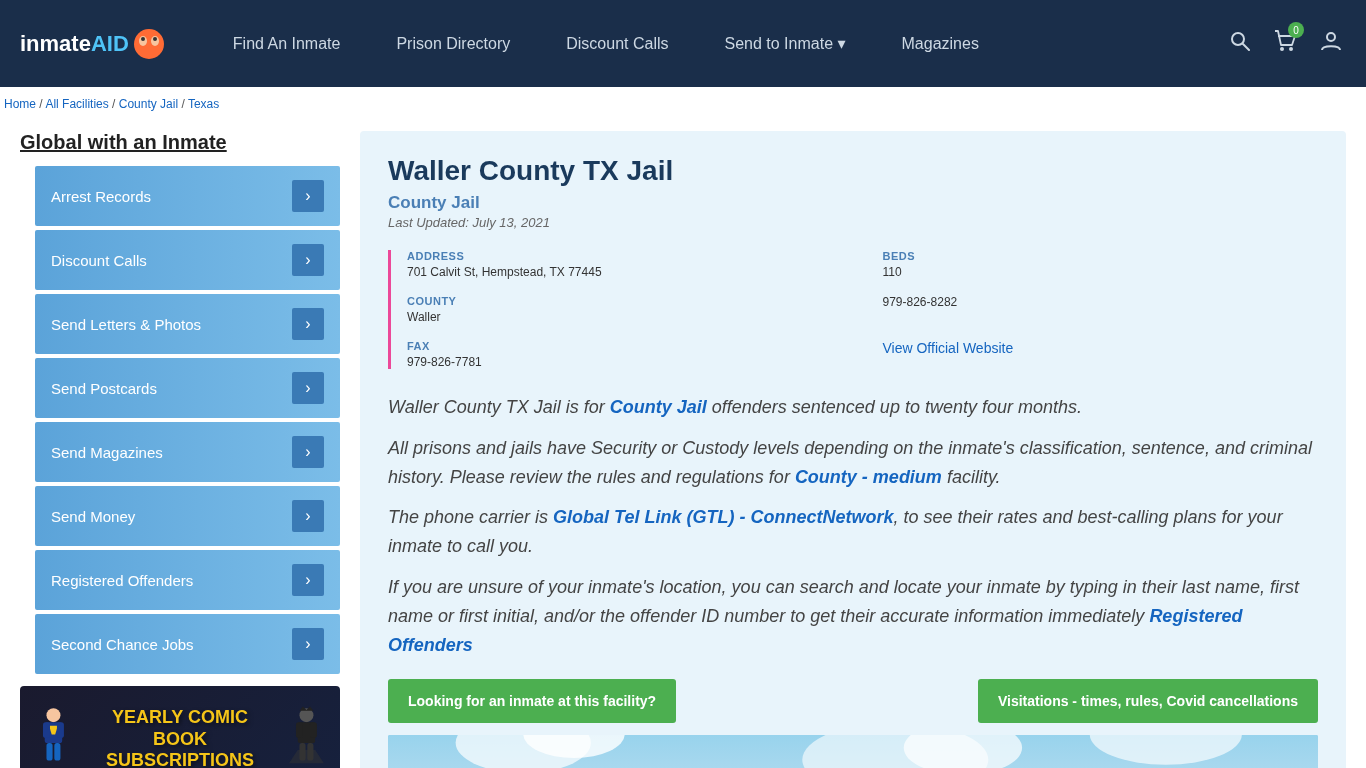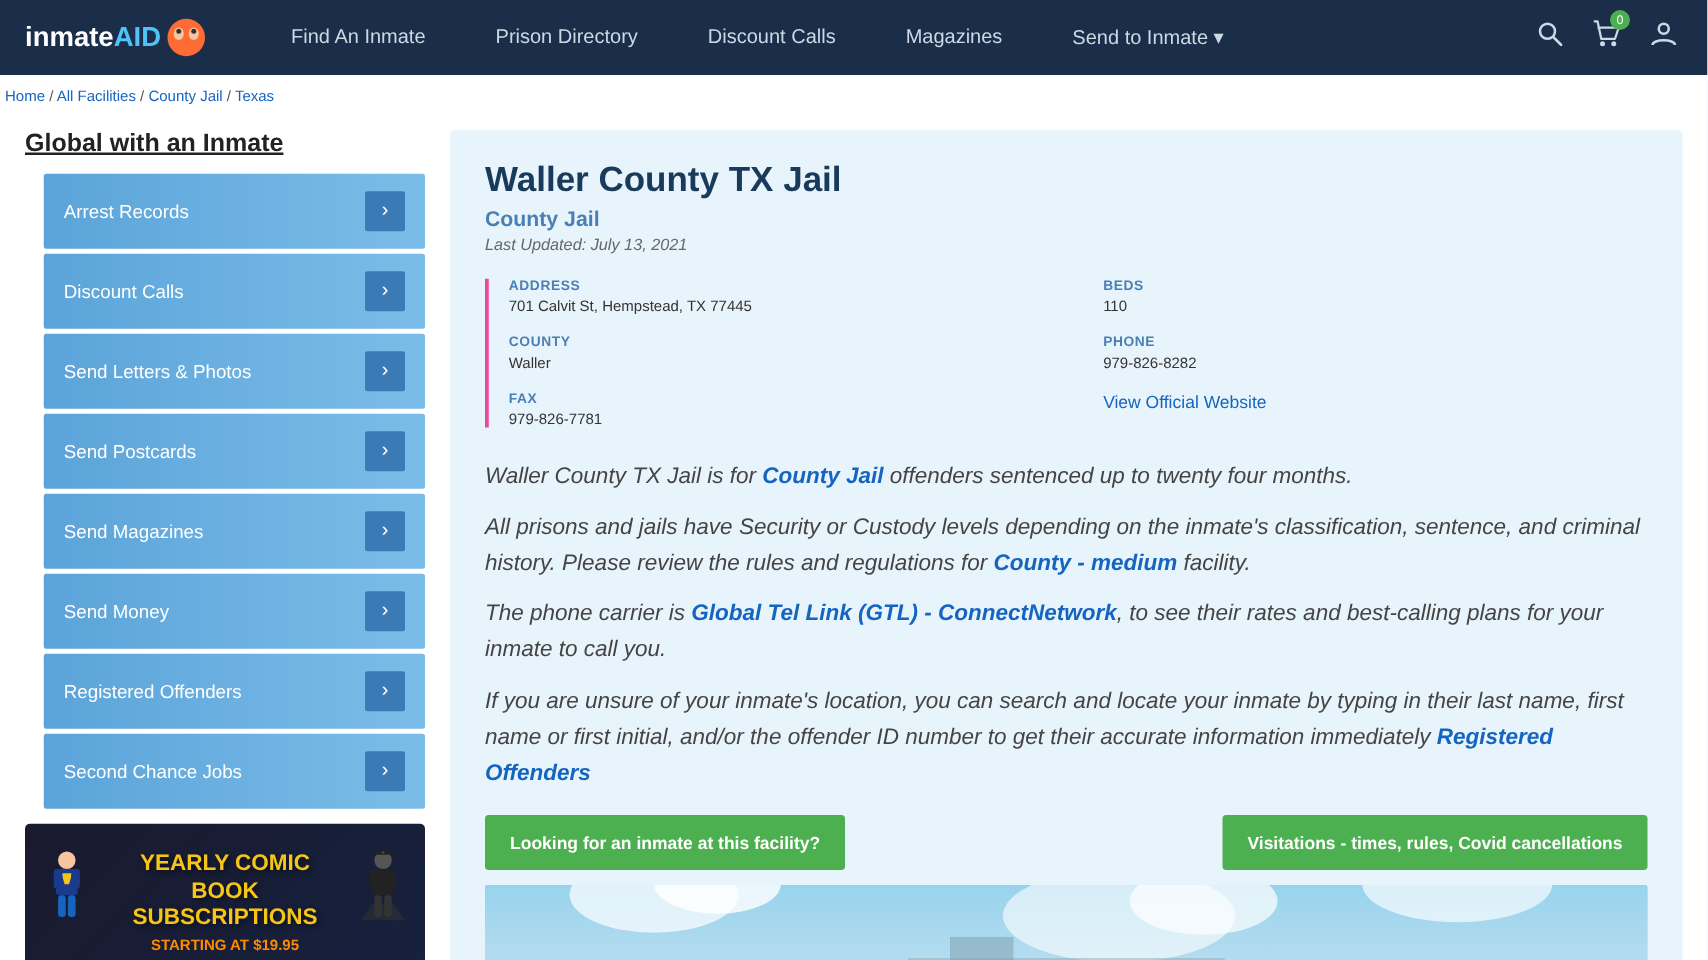--- a/index.html
+++ b/index.html
@@ -4,21 +4,21 @@
   <style>
     * { box-sizing: border-box; margin: 0; padding: 0; }
     body { font-family: Arial, sans-serif; font-size: 14px; color: #333; background: #fff; }
 
     
     .navbar {
       background-color: #1a2e4a;
       display: flex;
       align-items: center;
       padding: 0 20px;
-      height: 60px;
+      height: 87px;
       position: relative;
     }
     .navbar-logo {
       display: flex;
       align-items: center;
       margin-right: 40px;
     }
     .logo-text {
       color: #fff;
       font-size: 22px;
@@ -261,22 +261,22 @@
       <ellipse cx="10" cy="13" rx="4" ry="5" fill="#f7c59f"></ellipse>
       <ellipse cx="22" cy="13" rx="4" ry="5" fill="#f7c59f"></ellipse>
       <circle cx="10" cy="11" r="2" fill="#333"></circle>
       <circle cx="22" cy="11" r="2" fill="#333"></circle>
     </svg>
   </div>
   <div class="navbar-nav">
     <a class="nav-item">Find An Inmate</a>
     <a class="nav-item">Prison Directory</a>
     <a class="nav-item">Discount Calls</a>
+    <a class="nav-item">Send to Inmate ▾</a>
     <a class="nav-item">Magazines</a>
-    <a class="nav-item">Send to Inmate ▾</a>
   </div>
   <div class="nav-icons">
     <div class="nav-icon-btn">
       <svg width="20" height="20" viewBox="0 0 20 20" fill="none">
         <circle cx="8" cy="8" r="6" stroke="#cdd8e3" stroke-width="2"></circle>
         <line x1="13" y1="13" x2="19" y2="19" stroke="#cdd8e3" stroke-width="2" stroke-linecap="round"></line>
       </svg>
     </div>
     <div class="nav-icon-btn" style="position:relative">
       <svg width="22" height="22" viewBox="0 0 22 22" fill="none">
@@ -390,21 +390,20 @@
       </div>
       <div>
         <div class="info-label">BEDS</div>
         <div class="info-value">110</div>
       </div>
       <div>
         <div class="info-label">COUNTY</div>
         <div class="info-value">Waller</div>
       </div>
       <div>
-        <div class="info-label">PHONE</div>
         <div class="info-value">979-826-8282</div>
       </div>
       <div>
         <div class="info-label">FAX</div>
         <div class="info-value">979-826-7781</div>
       </div>
       <div>
         <a class="info-link" href="#">View Official Website</a>
       </div>
     </div>

